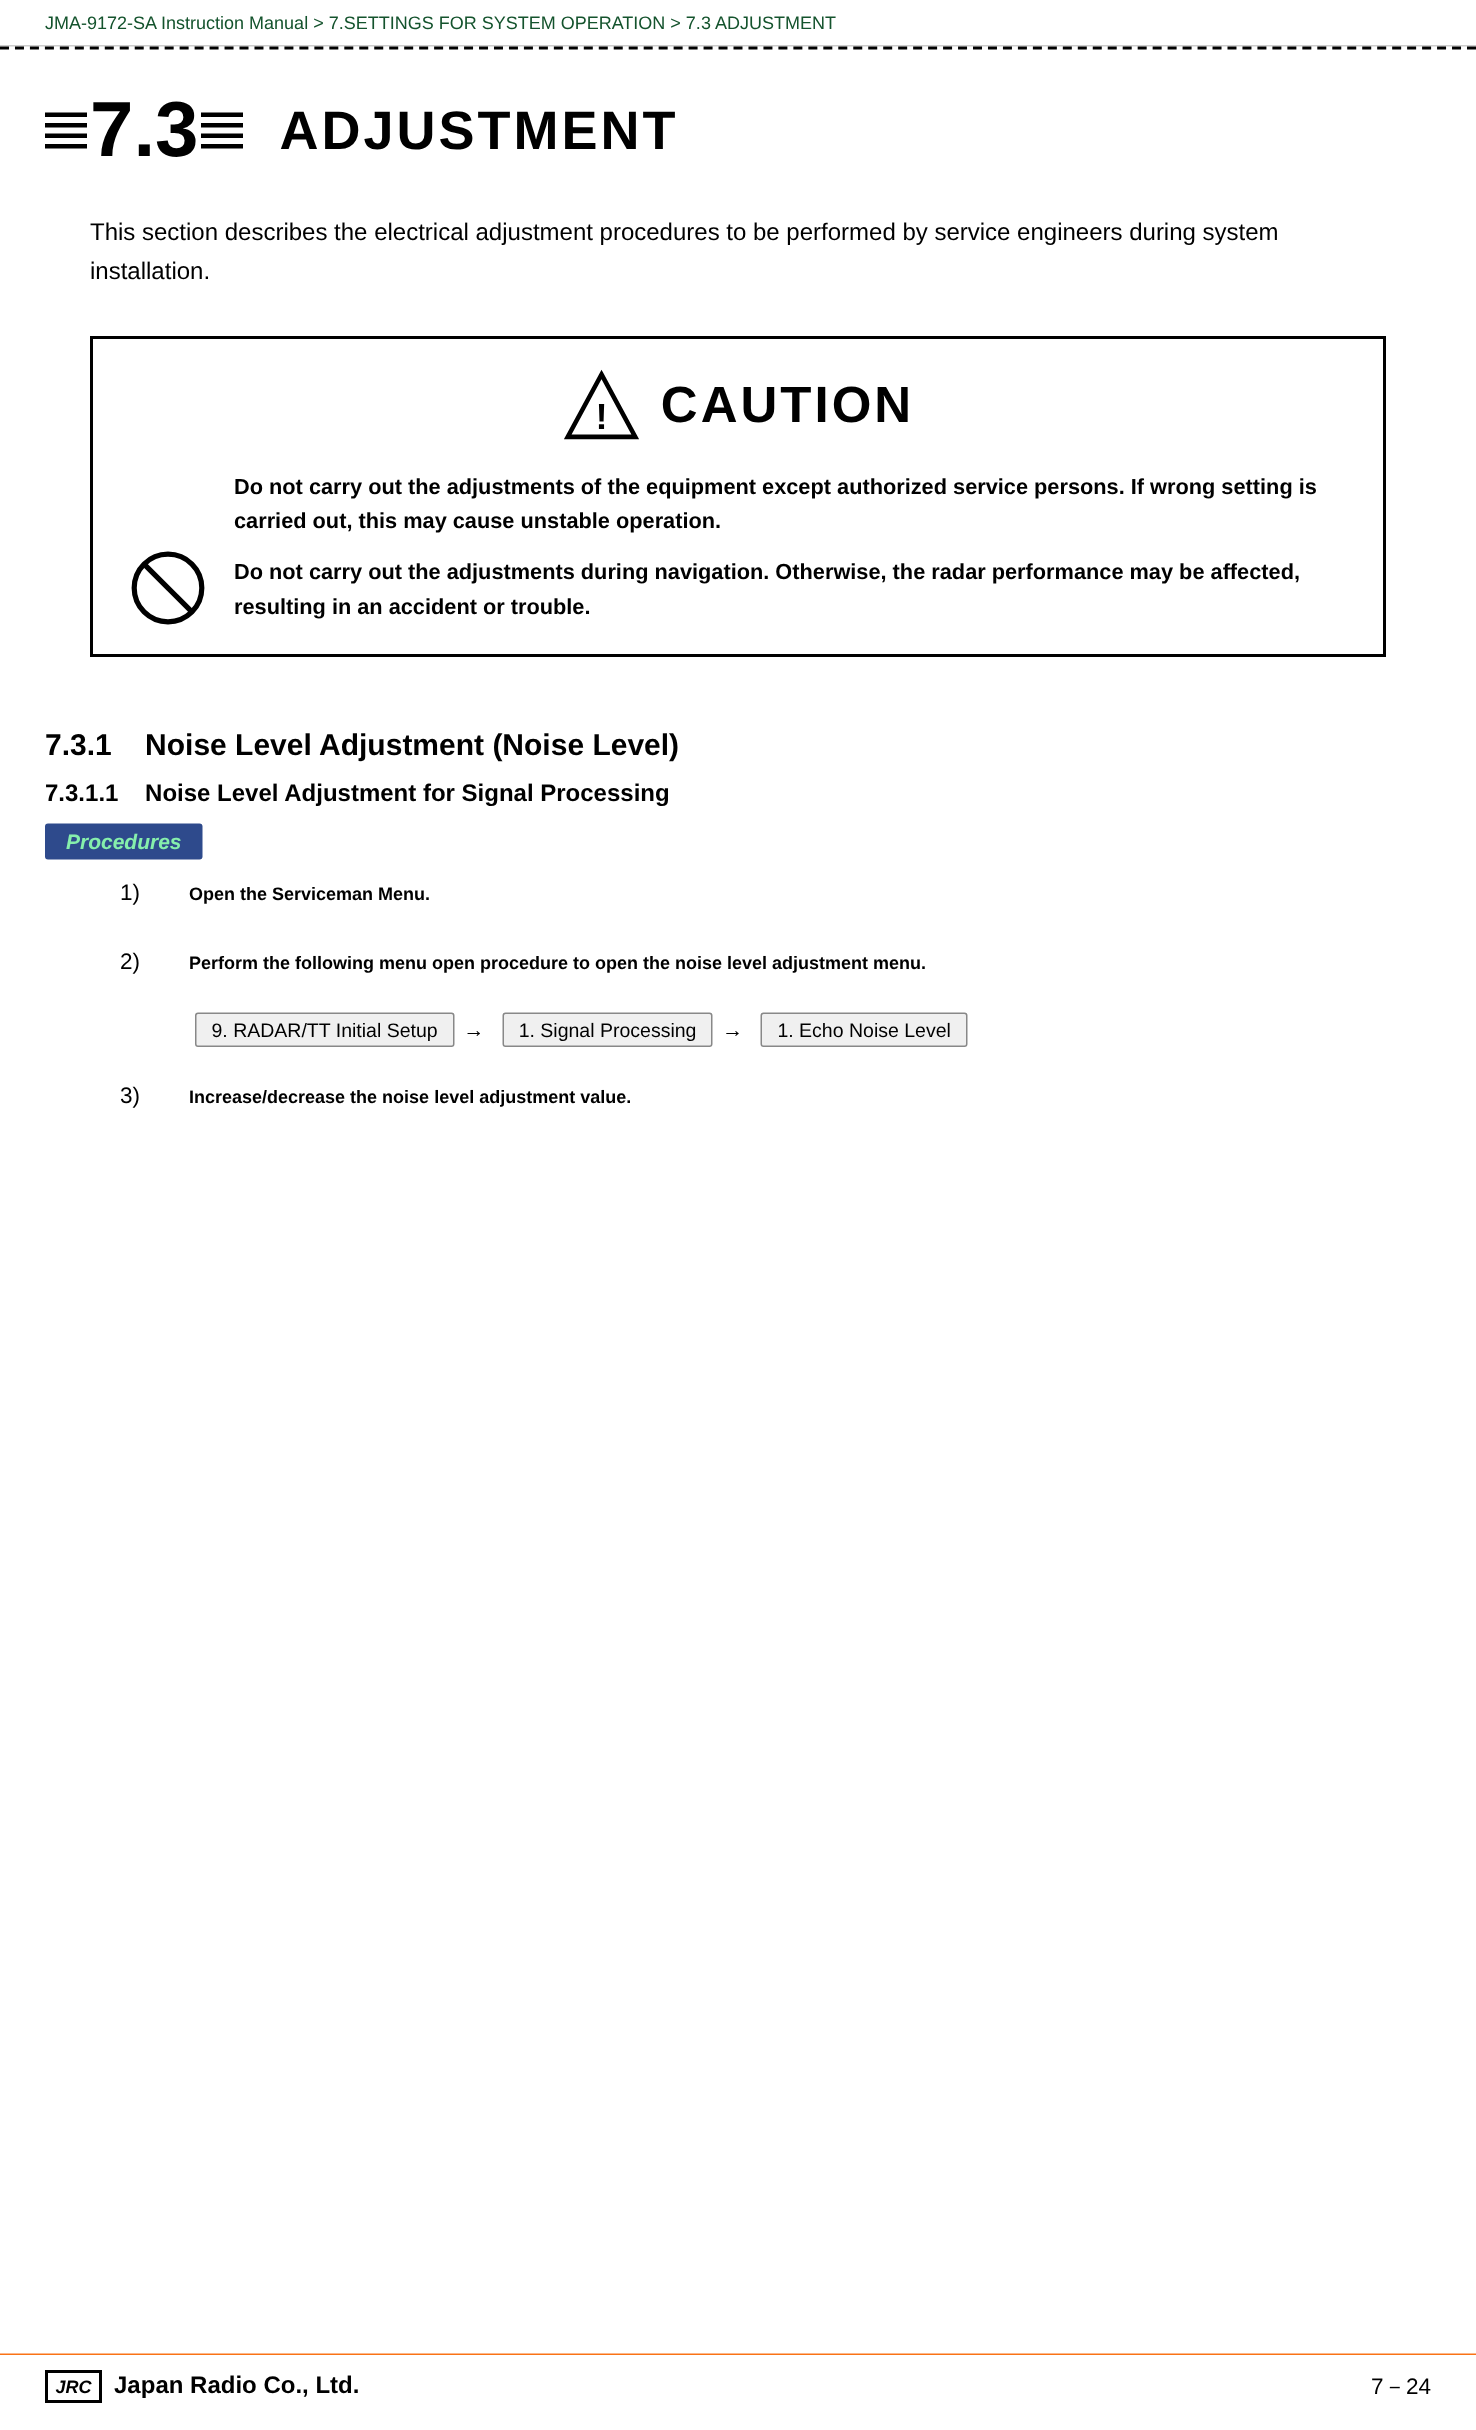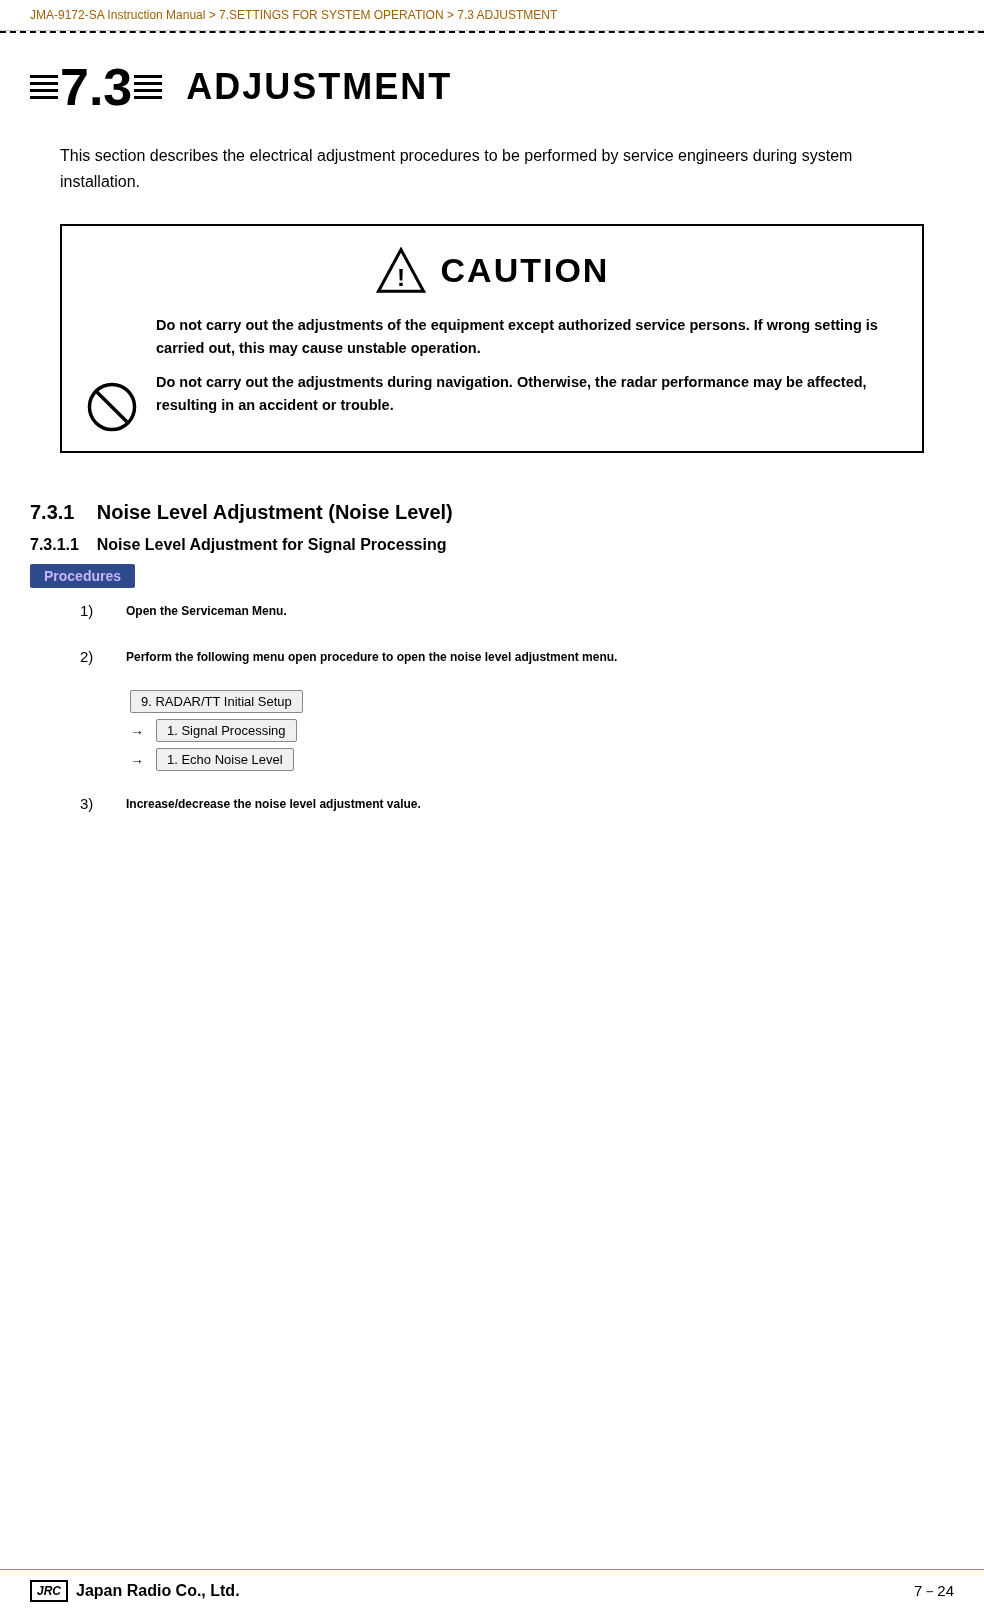--- a/index.html
+++ b/index.html
@@ -9,21 +9,21 @@
       background: #ffffff;
       font-family: Arial, sans-serif;
       font-size: 15px;
       color: #000;
       position: relative;
     }
 
     
     .breadcrumb-bar {
       font-size: 12px;
-      color: #a16207;
+      color: #14532d;
       padding: 8px 30px;
       border-bottom: 1px solid #ccc;
     }
 
     
     .dashed-line {
       border: none;
       border-top: 2.5px dashed #000;
       margin: 0 0 0 0;
     }
@@ -132,21 +132,21 @@
     }
 
     .caution-text p {
       font-size: 14.5px;
       font-weight: bold;
       line-height: 1.6;
       margin-bottom: 10px;
     }
 
     .caution-text p:last-child {
-      margin-bottom: 16px;
+      margin-bottom: 1px;
     }
 
     
     .subsection-1 {
       padding: 18px 30px 0 30px;
     }
 
     .subsection-1-title {
       font-size: 20px;
       font-weight: bold;
@@ -158,26 +158,27 @@
 
     .subsection-2-title {
       font-size: 16px;
       font-weight: bold;
     }
 
     
     .procedures-badge {
       display: inline-block;
       background: #2e4a8c;
-      color: #c4b5fd;
+      color: #86efac;
       font-size: 14px;
       font-weight: bold;
       padding: 4px 14px;
       margin: 10px 30px 0 30px;
       border-radius: 2px;
+      font-style: italic;
     }
 
     
     .steps-container {
       padding: 0 30px;
     }
 
     .step {
       display: flex;
       align-items: flex-start;
@@ -194,21 +195,20 @@
     .step-text {
       font-size: 12px;
       font-weight: bold;
       line-height: 1.5;
     }
 
     
     .menu-path {
       margin: 10px 0 10px 100px;
       display: flex;
-      flex-direction: column;
       gap: 6px;
     }
 
     .menu-path-row {
       display: flex;
       align-items: center;
       gap: 8px;
     }
 
     .menu-box {

